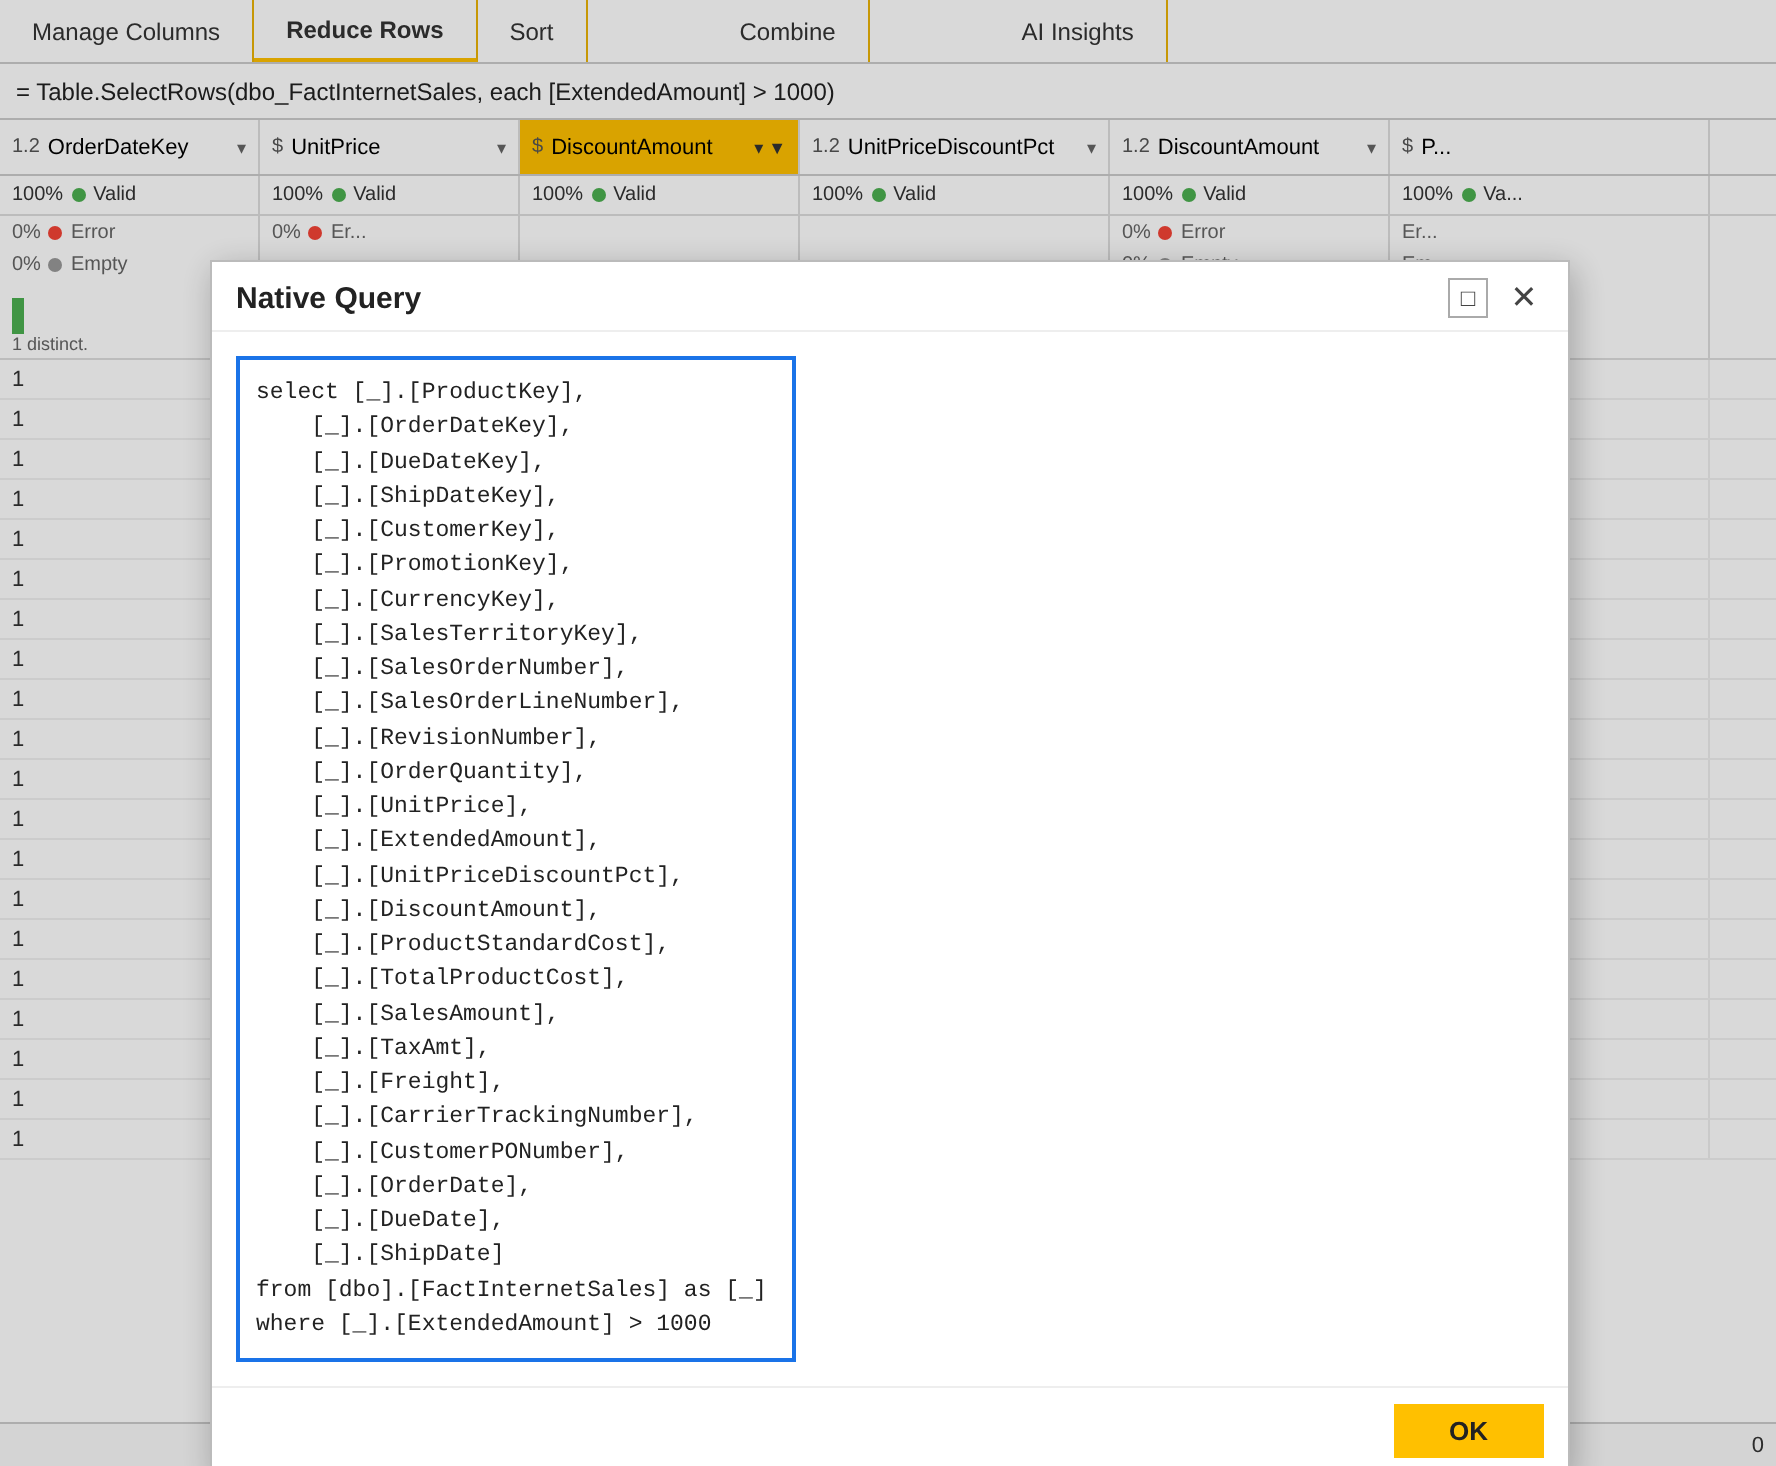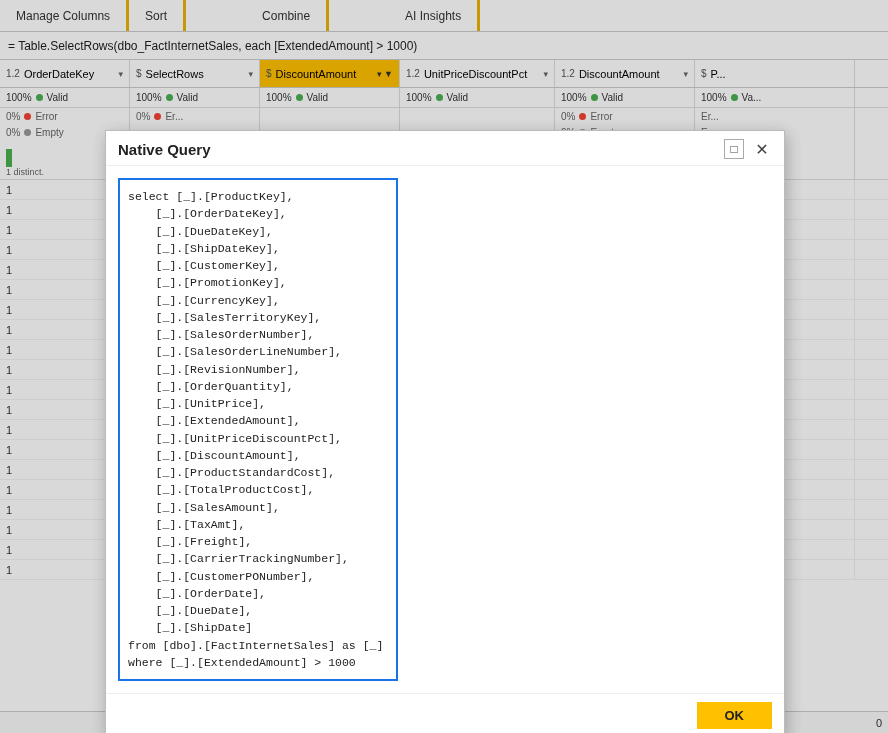--- a/index.html
+++ b/index.html
@@ -20,21 +20,21 @@
       border-bottom: 1px solid #ccc;
       height: 32px;
     }
     .toolbar-item {
       padding: 0 16px;
       display: flex;
       align-items: center;
       cursor: pointer;
       font-size: 12px;
       color: #333;
-      border-right: 3px solid #eab308;
+      border-right: 1px solid #eab308;
     }
     .toolbar-item.active {
       border-bottom: 2px solid #ffc000;
       font-weight: 600;
     }
 
     
     .formula-bar {
       background: #fff;
       border-bottom: 1px solid #ccc;
@@ -295,20 +295,23 @@
   </style>
 </head>
 <body>
 
 <div class="content-wrapper">
 
   <div class="toolbar">
     <div class="toolbar-item">
       <span>Manage Columns</span>
     </div>
+    <div class="toolbar-item active">
+      <span>Reduce Rows</span>
+    </div>
     <div class="toolbar-item">
       <span>Sort</span>
     </div>
     <div class="toolbar-item" style="margin-left:60px;">
       <span>Combine</span>
     </div>
     <div class="toolbar-item" style="margin-left:60px;">
       <span>AI Insights</span>
     </div>
   </div>
@@ -318,21 +321,21 @@
   </div>
 
   <div class="columns-area">
     <div class="col-header" style="width:130px;">
       <span class="col-type-icon">1.2</span>
       <span>OrderDateKey</span>
       <span class="col-dropdown">▾</span>
     </div>
     <div class="col-header" style="width:130px;">
       <span class="col-type-icon">$</span>
-      <span>SelectRows</span>
+      <span>UnitPrice</span>
       <span class="col-dropdown">▾</span>
     </div>
     <div class="col-header highlighted" style="width:140px;">
       <span class="col-type-icon">$</span>
       <span>DiscountAmount</span>
       <span class="col-dropdown" style="color:#333;">▾ ▼</span>
     </div>
     <div class="col-header" style="width:155px;">
       <span class="col-type-icon">1.2</span>
       <span>UnitPriceDiscountPct</span>

